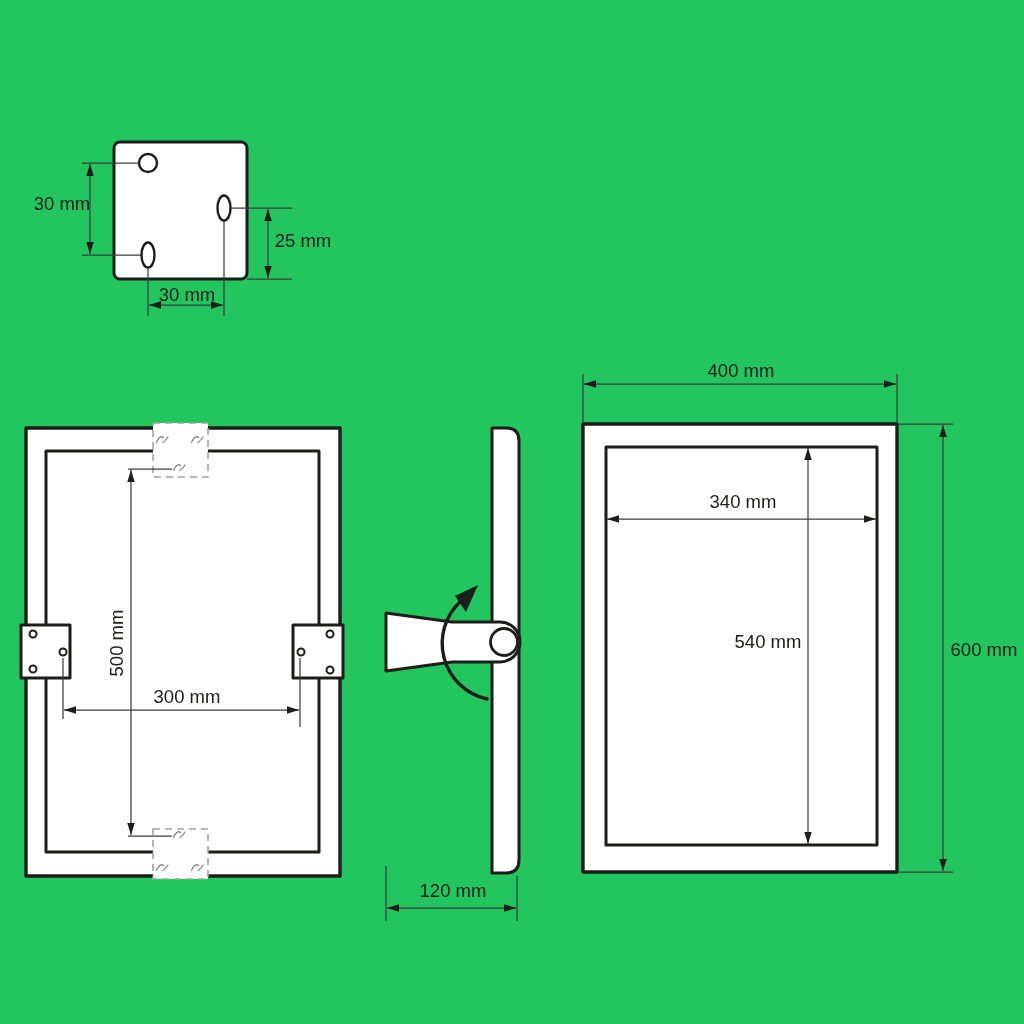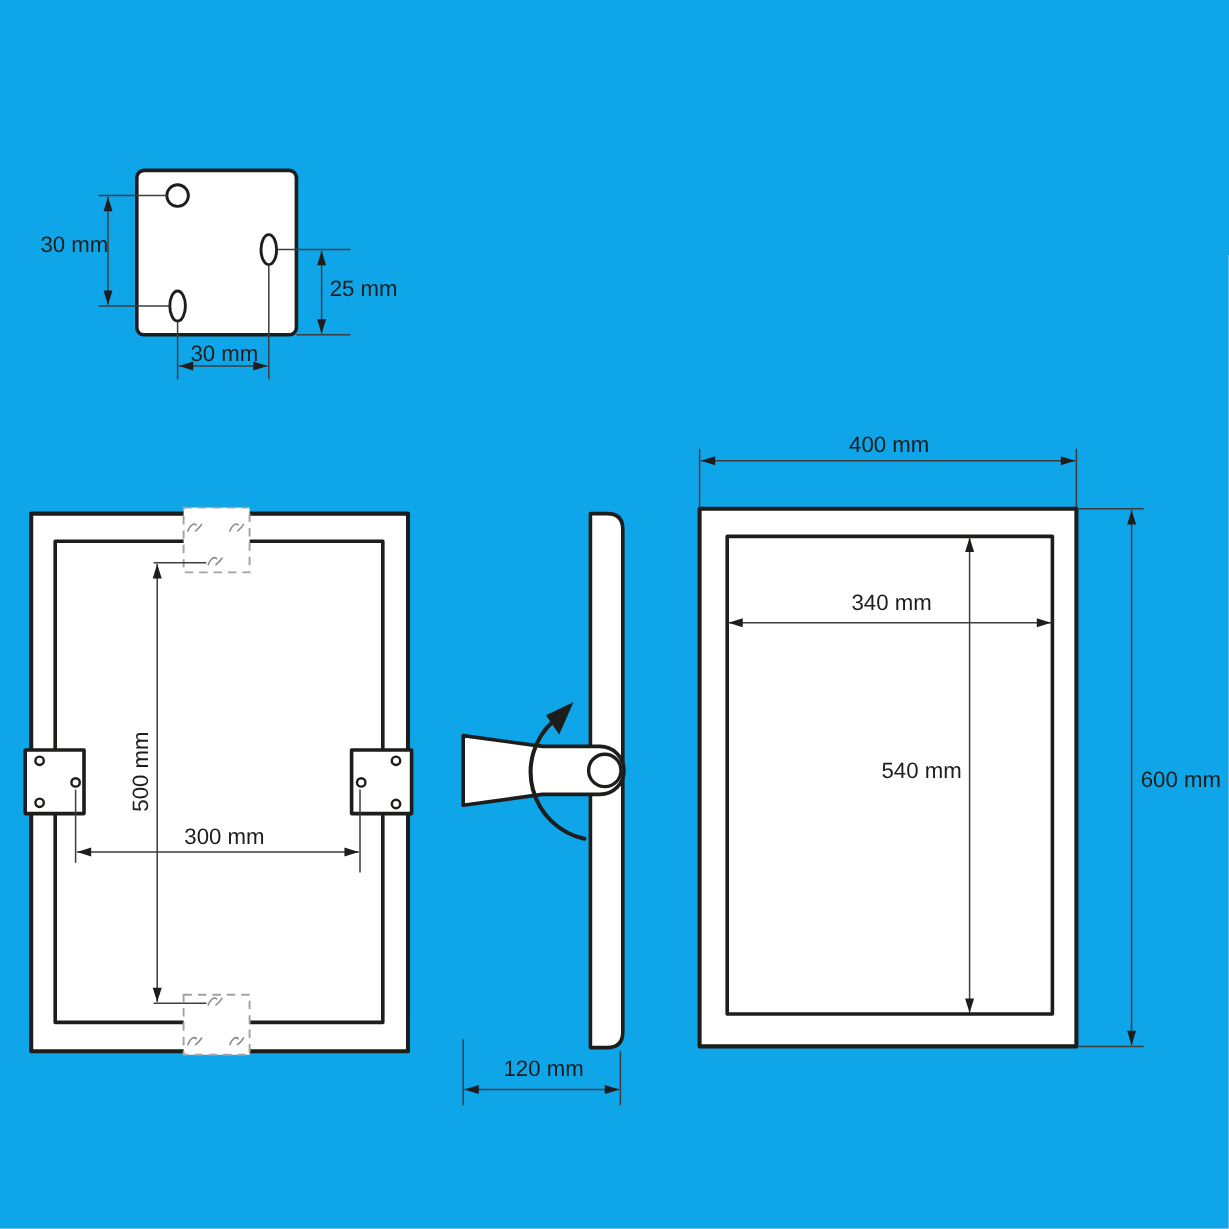--- a/index.html
+++ b/index.html
@@ -1,16 +1,16 @@
 <!DOCTYPE html>
 <html><head>
 <meta charset="utf-8">
 <style>
   html,body{margin:0;padding:0;background:#ffffff;}
-  .stage{position:relative;width:1024px;height:1024px;background:#0ea5e9;overflow:hidden;
+  .stage{position:relative;width:1024px;height:1024px;background:#22c55e;overflow:hidden;
          font-family:"Liberation Sans", sans-serif;}
   svg{display:block}
   .outline{fill:#ffffff;stroke:#1d1d1b;stroke-width:3;stroke-linejoin:round;}
   .outline-thick{fill:#ffffff;stroke:#1d1d1b;stroke-width:3.4;stroke-linejoin:round;}
   .hole{fill:#ffffff;stroke:#1d1d1b;stroke-width:2.4;}
   .hole-sm{fill:#ffffff;stroke:#1d1d1b;stroke-width:2;}
   .thin{stroke:#3d3d3d;stroke-width:1.25;fill:none;}
   .dashbox{fill:#ffffff;stroke:#a2a2a2;stroke-width:1.6;stroke-dasharray:7 5;}
   .squig{stroke:#8a8a8a;stroke-width:1.3;fill:none;stroke-linecap:round;}
   .arrow-stroke{stroke:#1d1d1b;stroke-width:3.4;fill:none;stroke-linecap:round;}

